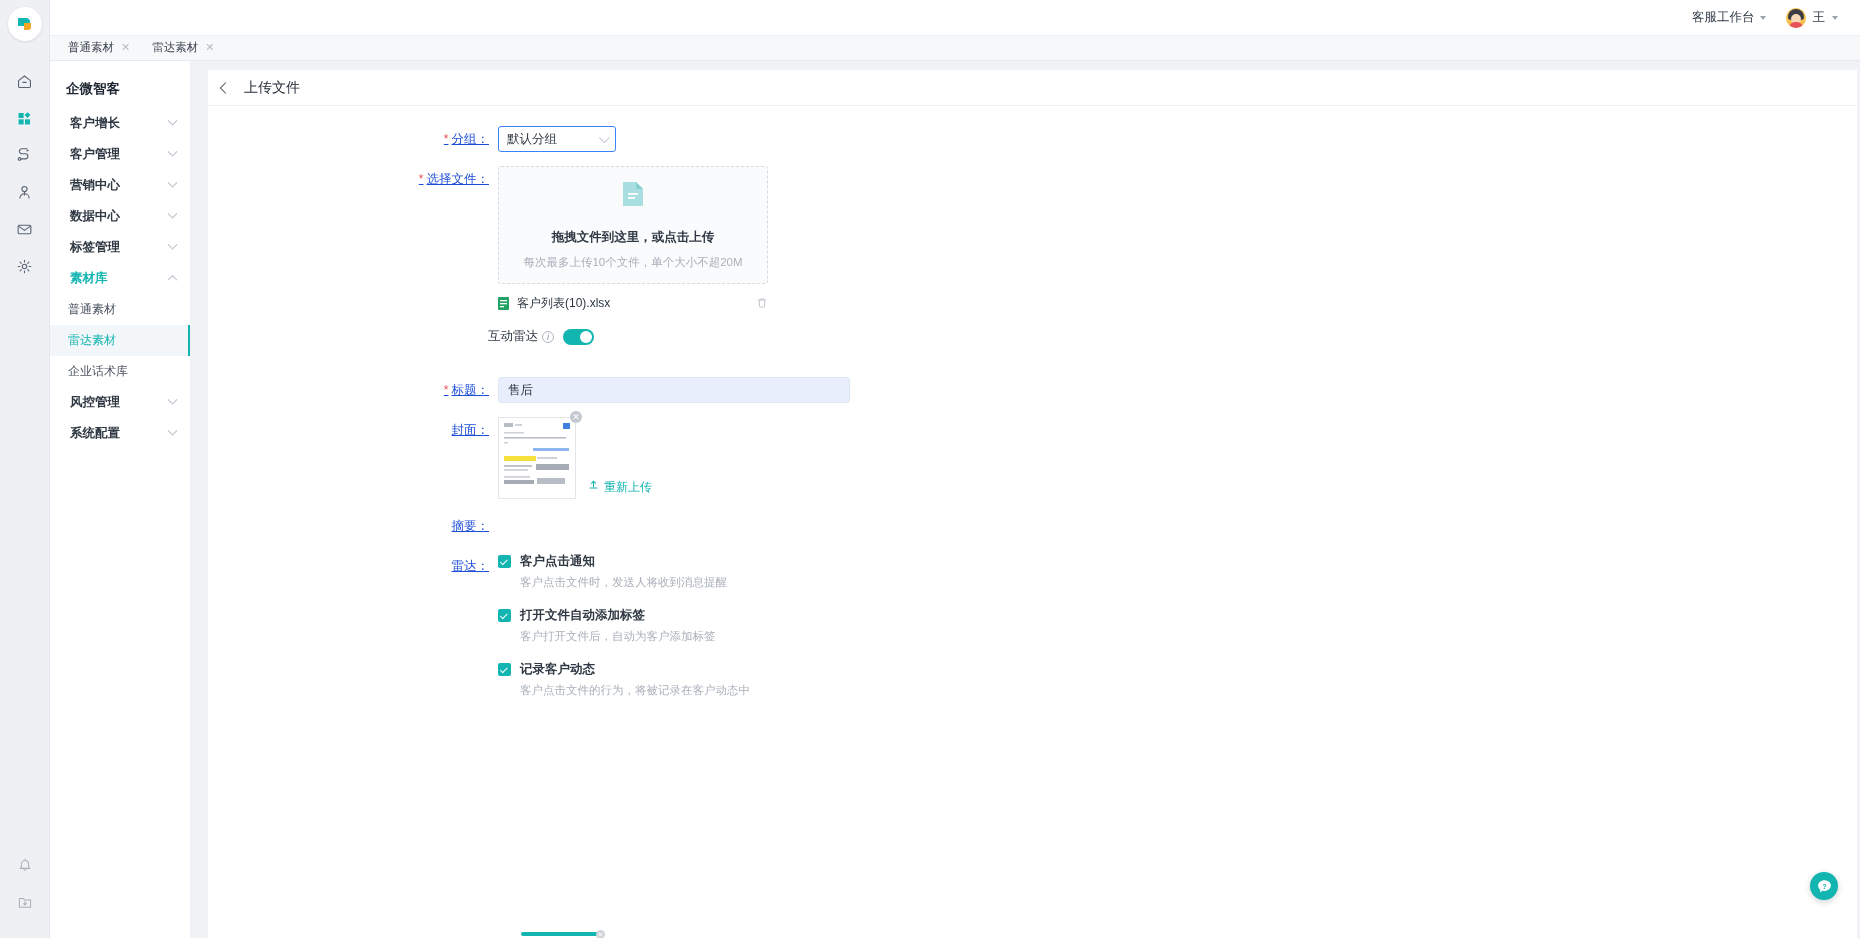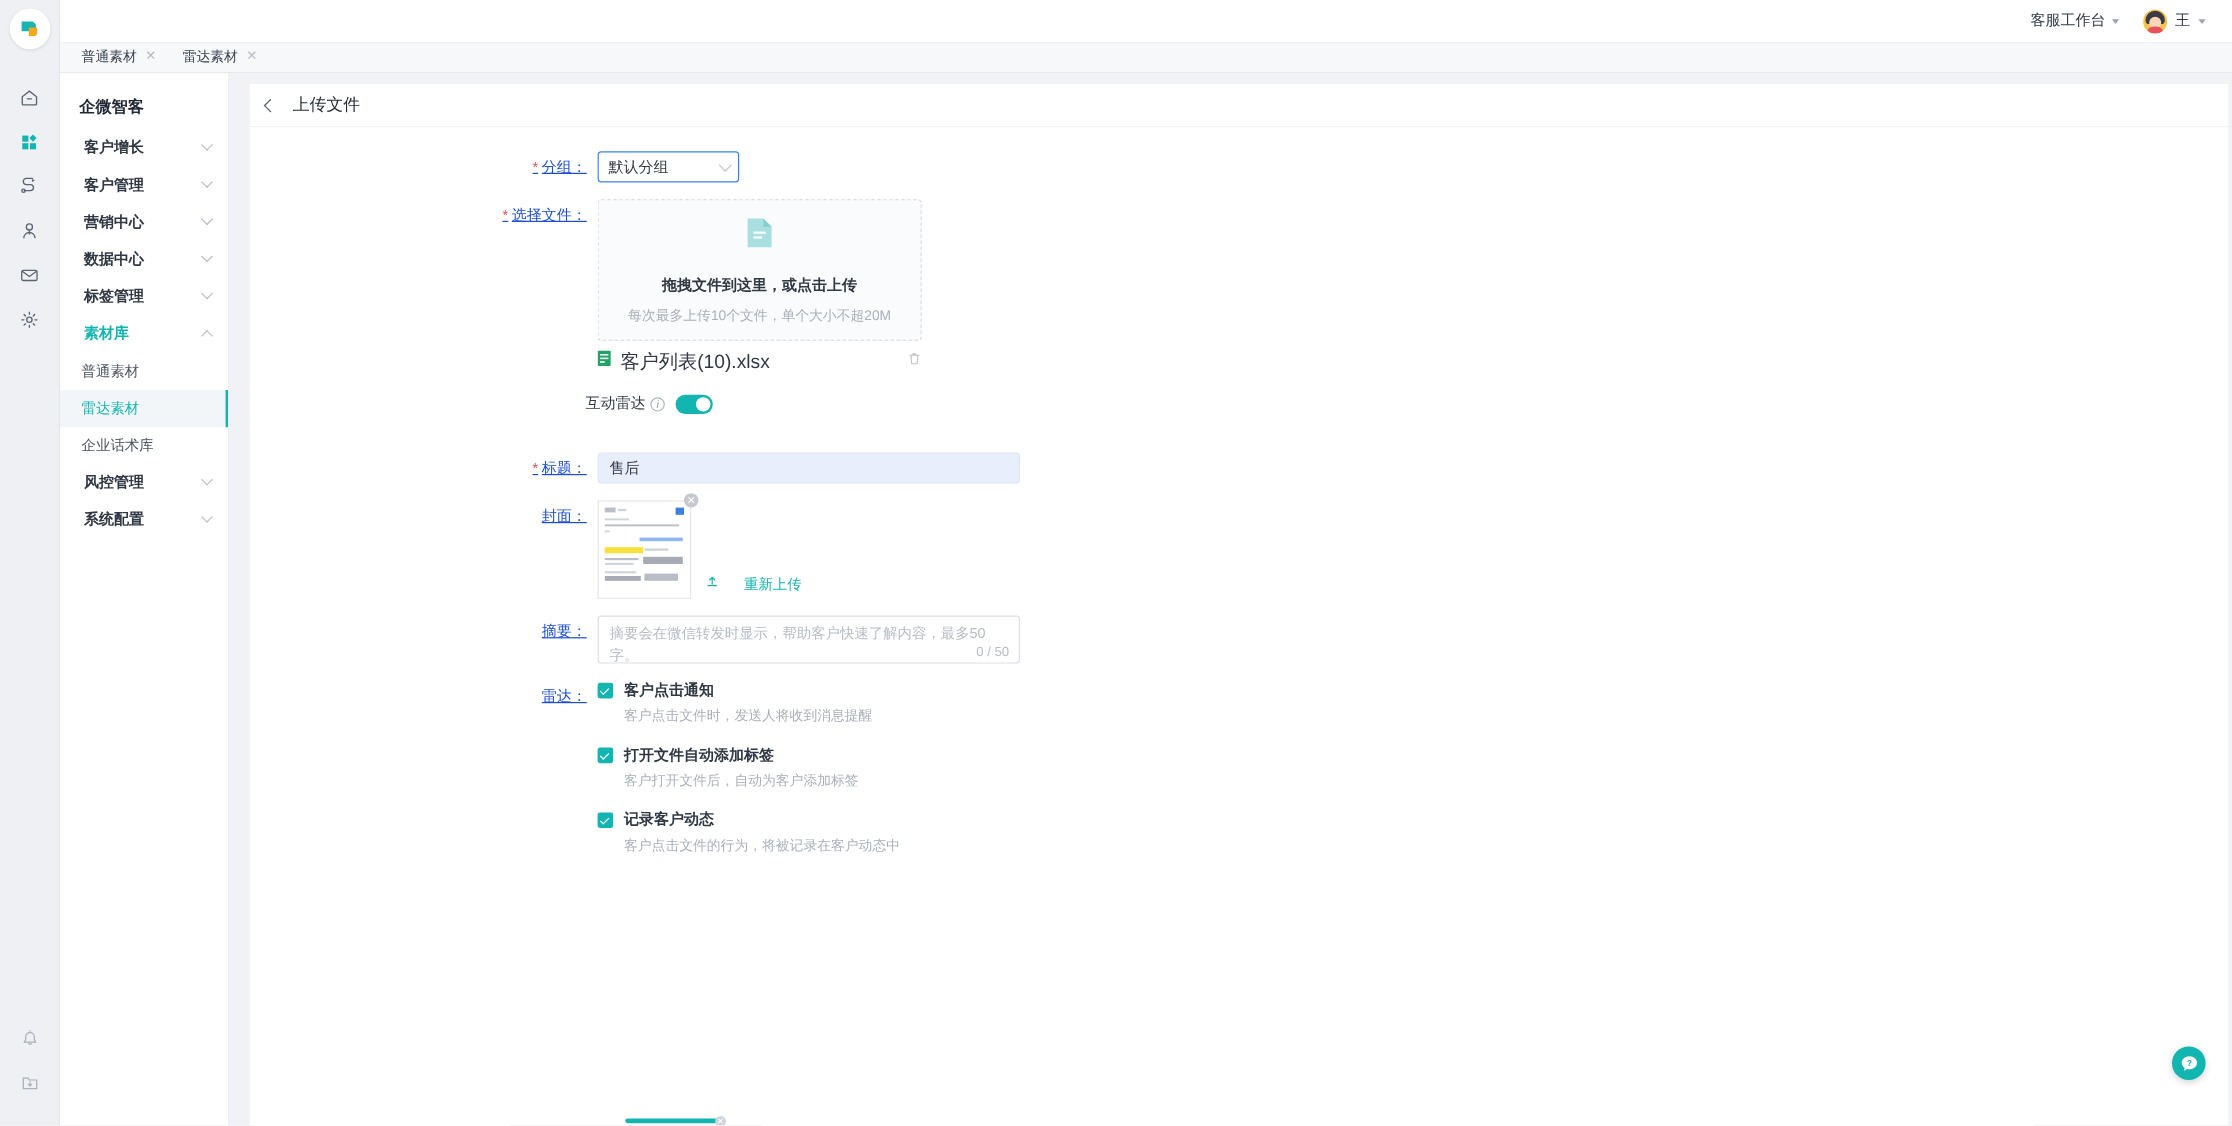--- a/index.html
+++ b/index.html
@@ -132,22 +132,22 @@
   .dropzone {
     width: 270px; height: 118px; border: 1px dashed #d6d9de; border-radius: 3px;
     background: #fafbfc; display: flex; flex-direction: column;
     align-items: center; justify-content: center; cursor: pointer;
   }
   .dz-icon { margin-bottom: 17px; }
   .dz-main { font-size: 12.5px; color: #2f3843; font-weight: bold; margin-bottom: 9px; }
   .dz-sub { font-size: 11.5px; color: #a9b0b9; }
 
   .filerow {
-    width: 270px; height: 22px; display: flex; align-items: flex-start;
-    margin-top: 8px; font-size: 16px; color: #2f3843;
+    width: 270px; height: 22px; display: flex; align-items: center;
+    margin-top: 8px; font-size: 12px; color: #2f3843;
   }
   .xls-icon { width: 11px; height: 13px; margin-right: 8px; flex: 0 0 11px; }
   .filename { flex: 1 1 auto; }
   .trash { width: 12px; height: 12px; cursor: pointer; opacity: .55; }
 
   .toggle-row { display: flex; align-items: center; margin-bottom: 18px; }
   .toggle-label { font-size: 12.5px; color: #2f3843; }
   .info-ico {
     width: 12px; height: 12px; border: 1px solid #b0b7c0; border-radius: 50%;
     font-size: 9px; color: #8d959f; display: inline-flex; align-items: center;
@@ -170,21 +170,21 @@
   .cover {
     width: 78px; height: 82px; border: 1px solid #e3e6ea; background: #fff;
     overflow: hidden; position: relative; cursor: pointer;
   }
   .cover-del {
     position: absolute; right: -6px; top: -6px; width: 12px; height: 12px;
     border-radius: 50%; background: #c4c9d0; color: #fff; font-size: 9px;
     display: flex; align-items: center; justify-content: center; cursor: pointer;
   }
   .reupload {
-    display: flex; align-items: flex-start; gap: 21px; font-size: 12px; color: #13b5b1;
+    display: flex; align-items: flex-start; gap: 5px; font-size: 12px; color: #13b5b1;
     cursor: pointer; margin-left: 12px; align-self: flex-end; margin-bottom: 3px;
   }
 
   .textarea-wrap {
     width: 352px; height: 40px; border: 1px solid #dcdfe6; border-radius: 3px;
     position: relative; background: #fff; padding: 5px 9px; cursor: text;
   }
   .ta-placeholder { font-size: 12px; color: #b6bcc5; }
   .counter { position: absolute; right: 8px; bottom: 2px; font-size: 11px; color: #b6bcc5; }
 
@@ -471,24 +471,20 @@
                       <path d="M7 10V3M4.3 5.5L7 2.8l2.7 2.7M2.5 11.5h9" stroke-linecap="round"></path>
                     </svg>
                   </span>
                   <span>重新上传</span>
                 </div>
               </div>
             </div>
 
             <div class="row">
               <div class="lbl">摘要：</div>
-              <div class="textarea-wrap">
-                <span class="ta-placeholder">摘要会在微信转发时显示，帮助客户快速了解内容，最多50字。</span>
-                <span class="counter">0 / 50</span>
-              </div>
             </div>
 
             <div class="row">
               <div class="lbl">雷达：</div>
               <div>
                 <div class="chk-block">
                   <div class="check-line">
                     <span class="cbox"></span>
                     <span class="chk-title">客户点击通知</span>
                   </div>

